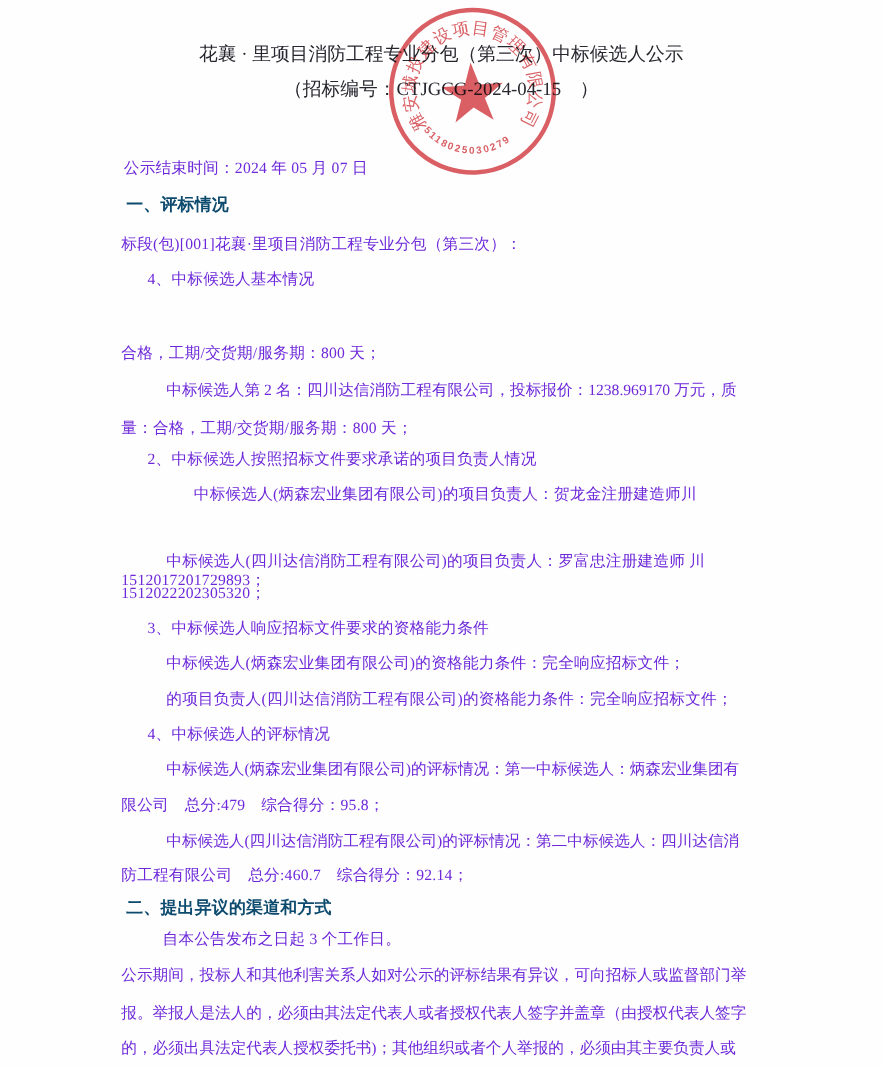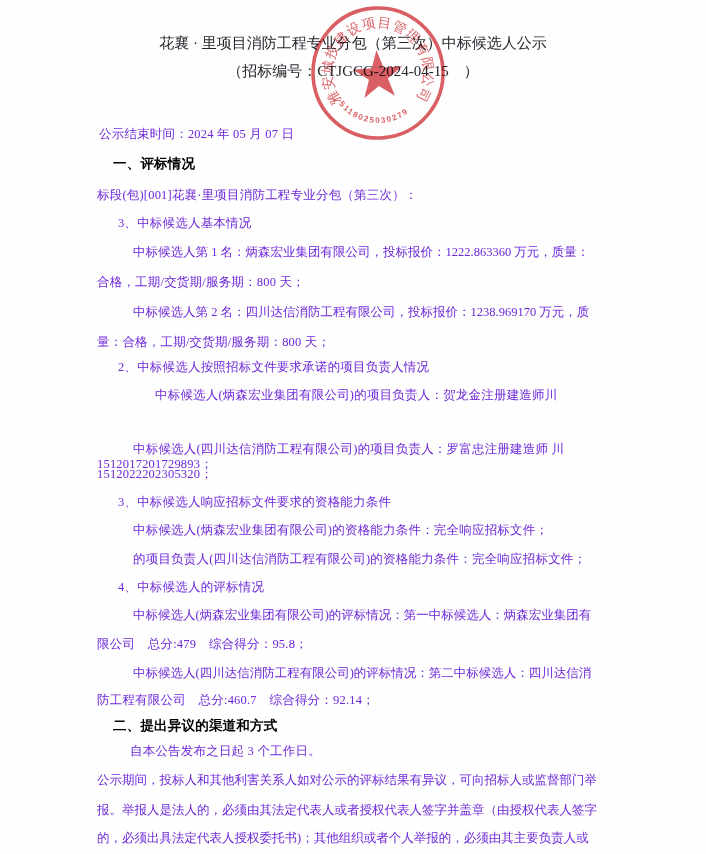--- a/index.html
+++ b/index.html
@@ -27,24 +27,24 @@
     font-size: 12.5px;
     white-space: nowrap;
     color: #6d28d9;
     letter-spacing: 0.2px;
   }
   .flush { left: 97px; }
   .sub   { left: 118px; }
   .para  { left: 133px; }
   .para2 { left: 130px; }
   .h1 {
-    left: 113px;
+    left: 101px;
     font-weight: bold;
     font-size: 13.5px;
-    color: #000000;
+    color: #0c4a6e;
   }
   .tight { letter-spacing: 0; }
   .stamp {
     position: absolute;
     left: 308px;
     top: 3px;
     width: 140px;
     height: 140px;
     mix-blend-mode: multiply;
     opacity: 0.88;
@@ -69,22 +69,21 @@
 <div class="page">
 
   <div class="title-line" style="top:34px;">花襄 · 里项目消防工程专业分包（第三次）中标候选人公示</div>
   <div class="title-line" style="top:62px;">（招标编号：CTJGCG-2024-04-15　）</div>
 
   <div class="ln" style="left:99px;top:126px;">公示结束时间：2024 年 05 月 07 日</div>
 
   <div class="ln h1" style="top:155px;">一、评标情况</div>
 
   <div class="ln flush" style="top:187px;">标段(包)[001]花襄·里项目消防工程专业分包（第三次）：</div>
-  <div class="ln sub" style="top:215px;">3、中标候选人基本情况</div>
-  <div class="ln para tight" style="top:244px;">中标候选人第 1 名：炳森宏业集团有限公司，投标报价：1222.863360 万元，质量：</div>
+  <div class="ln sub" style="top:215px;">4、中标候选人基本情况</div>
   <div class="ln flush" style="top:274px;">合格，工期/交货期/服务期：800 天；</div>
   <div class="ln para tight" style="top:304px;">中标候选人第 2 名：四川达信消防工程有限公司，投标报价：1238.969170 万元，质</div>
   <div class="ln flush" style="top:334px;">量：合格，工期/交货期/服务期：800 天；</div>
   <div class="ln sub" style="top:359px;">2、中标候选人按照招标文件要求承诺的项目负责人情况</div>
   <div class="ln para" style="top:387px;margin-left:22px;">中标候选人(炳森宏业集团有限公司)的项目负责人：贺龙金注册建造师川</div>
   <div class="ln flush" style="top:412px;margin-top:44px;">1512017201729893；</div>
   <div class="ln para" style="top:441px;">中标候选人(四川达信消防工程有限公司)的项目负责人：罗富忠注册建造师 川</div>
   <div class="ln flush" style="top:466px;">1512022202305320；</div>
   <div class="ln sub" style="top:494px;">3、中标候选人响应招标文件要求的资格能力条件</div>
   <div class="ln para" style="top:522px;">中标候选人(炳森宏业集团有限公司)的资格能力条件：完全响应招标文件；</div>

